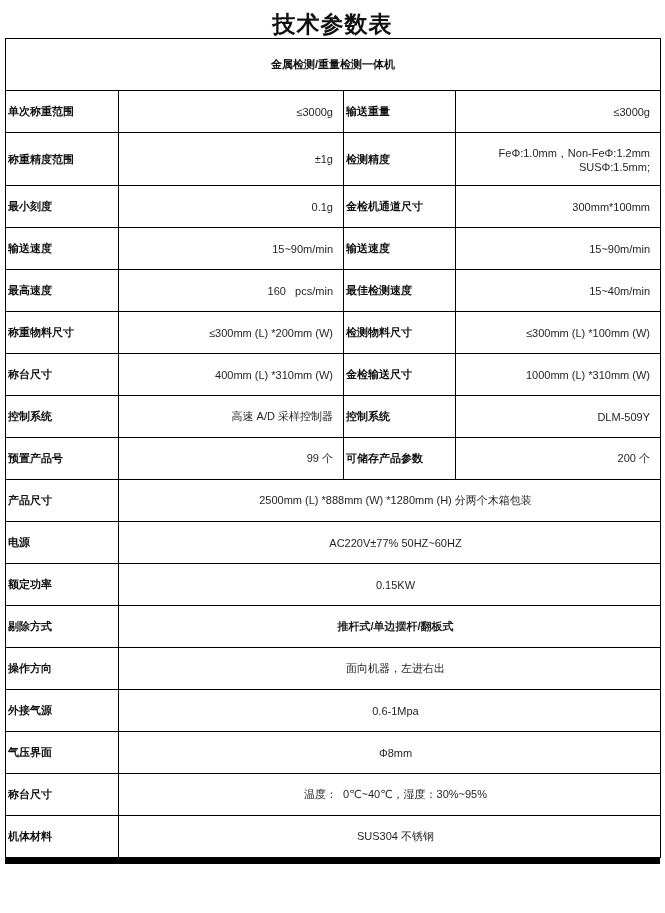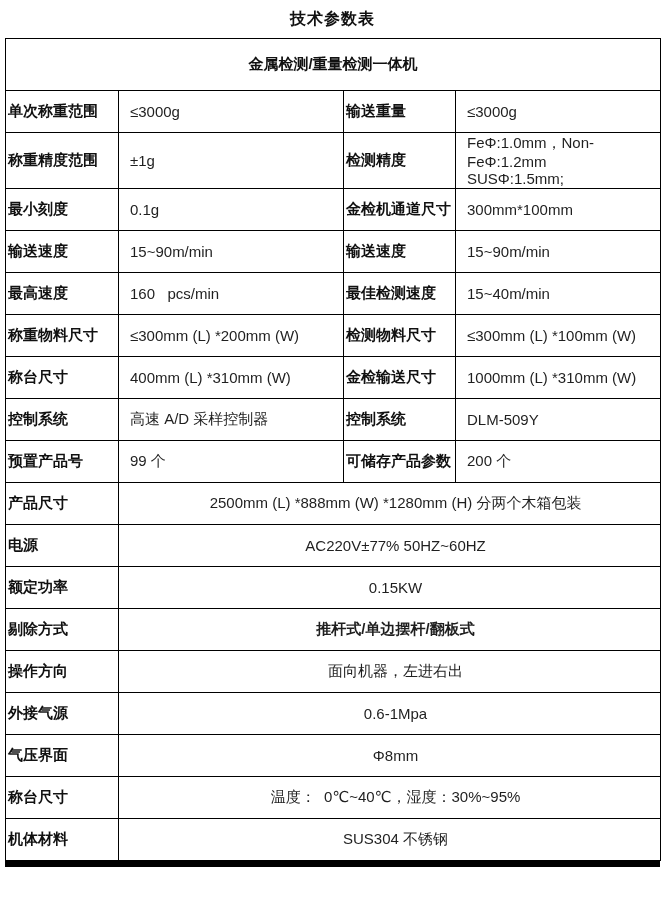--- a/index.html
+++ b/index.html
@@ -11,37 +11,37 @@
     color: #1f1f1f;
   }
   .page {
     width: 665px;
     height: 913px;
     background: #fff;
     overflow: hidden;
   }
   .doc-title {
     text-align: center;
-    font-size: 16px;
+    font-size: 23px;
     font-weight: bold;
     color: #111;
     padding-top: 9px;
     height: 38px;
     box-sizing: border-box;
     letter-spacing: 1px;
   }
   table.spec-table {
     border-collapse: collapse;
     table-layout: fixed;
     width: 655px;
     margin-left: 5px;
   }
   table.spec-table td {
     border: 1px solid #000;
-    font-size: 15px;
+    font-size: 11px;
     box-sizing: border-box;
     overflow: hidden;
   }
   tr.hdr1 { height: 52px; }
   tr.hdr2 { height: 43px; }
   tr.r    { height: 42px; }
   tr.r-tall { height: 53px; }
   td.head {
     text-align: center;
     font-weight: bold;
@@ -49,21 +49,21 @@
     color: #111;
   }
   td.lbl {
     text-align: left;
     font-weight: bold;
     font-size: 14px;
     color: #111;
     padding: 0 2px;
   }
   td.val {
-    text-align: left;
+    text-align: right;
     padding-left: 11px;
     padding-right: 10px;
     white-space: pre-wrap;
     color: #1f1f1f;
   }
   td.cval {
     text-align: center;
     white-space: pre-wrap;
     color: #1f1f1f;
     padding-left: 13px;

